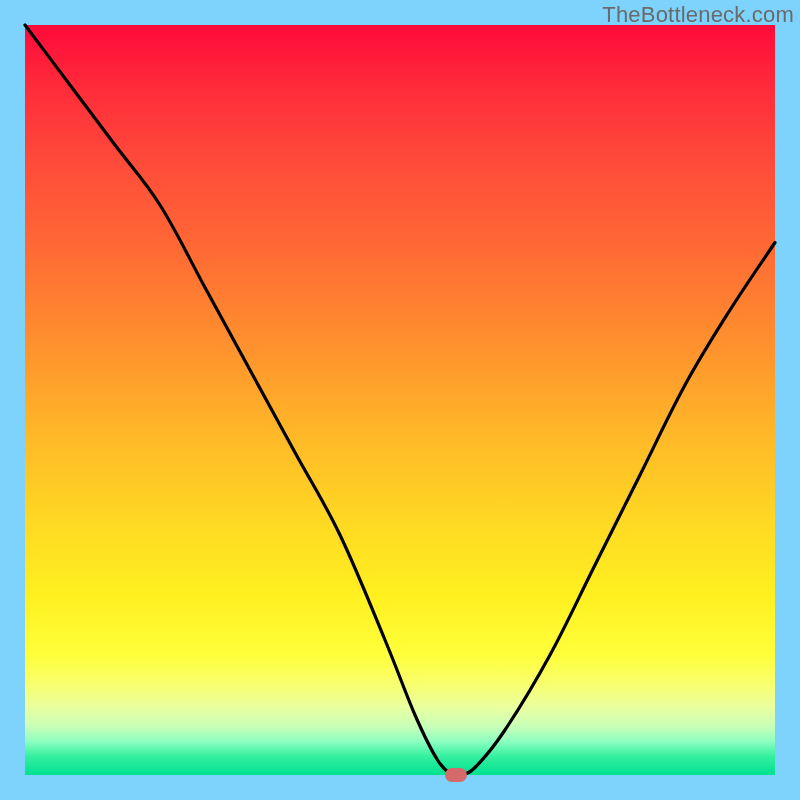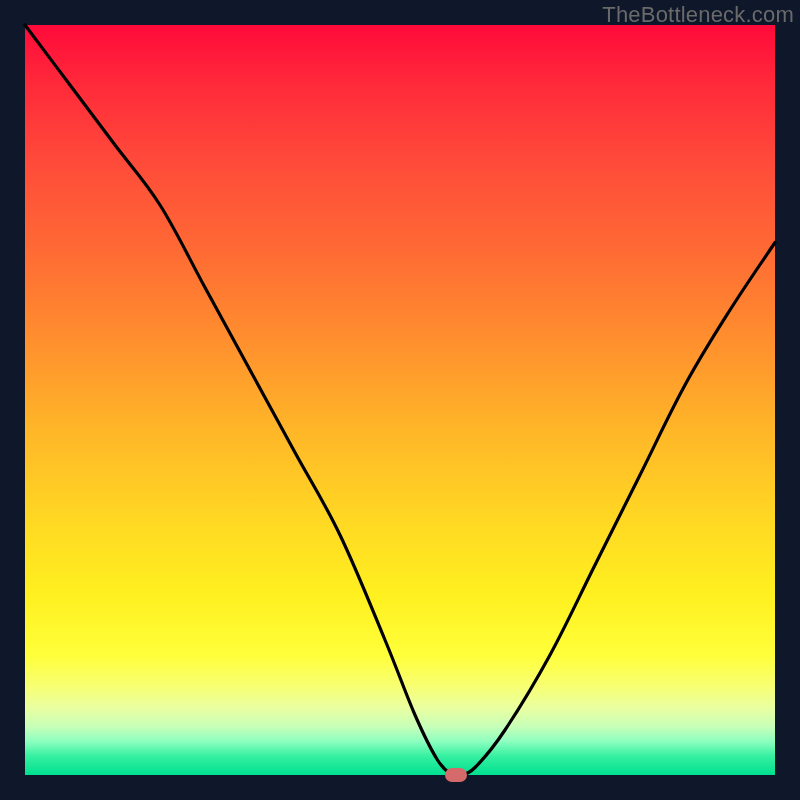--- a/index.html
+++ b/index.html
@@ -8,21 +8,21 @@
     width: 800px;
     height: 800px;
     background: #000;
     overflow: hidden;
     font-family: Arial, Helvetica, sans-serif;
   }
   .frame {
     position: relative;
     width: 800px;
     height: 800px;
-    background: #0f172a;
+    background: #7dd3fc;
   }
   .plot-area {
     position: absolute;
     left: 25px;
     top: 25px;
     width: 750px;
     height: 750px;
     
     background: linear-gradient(
       to bottom,

